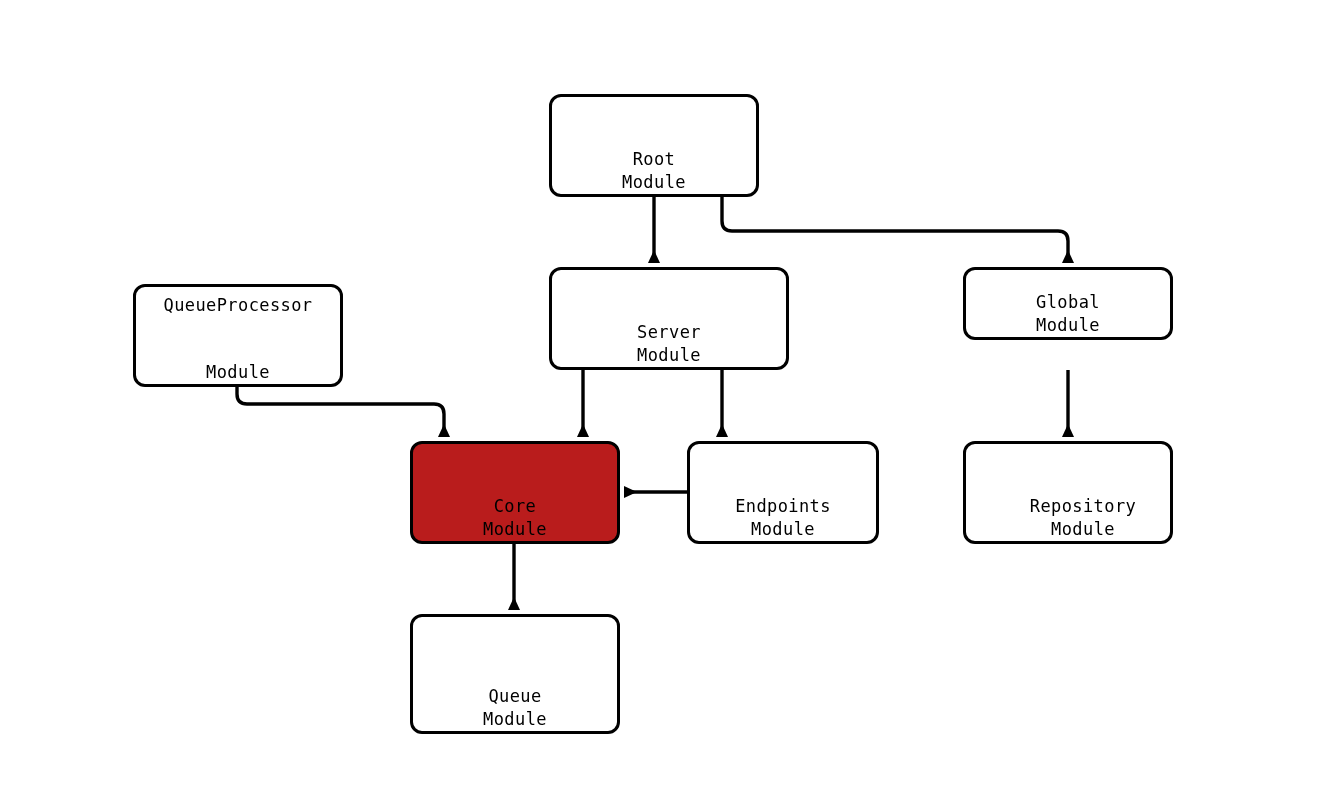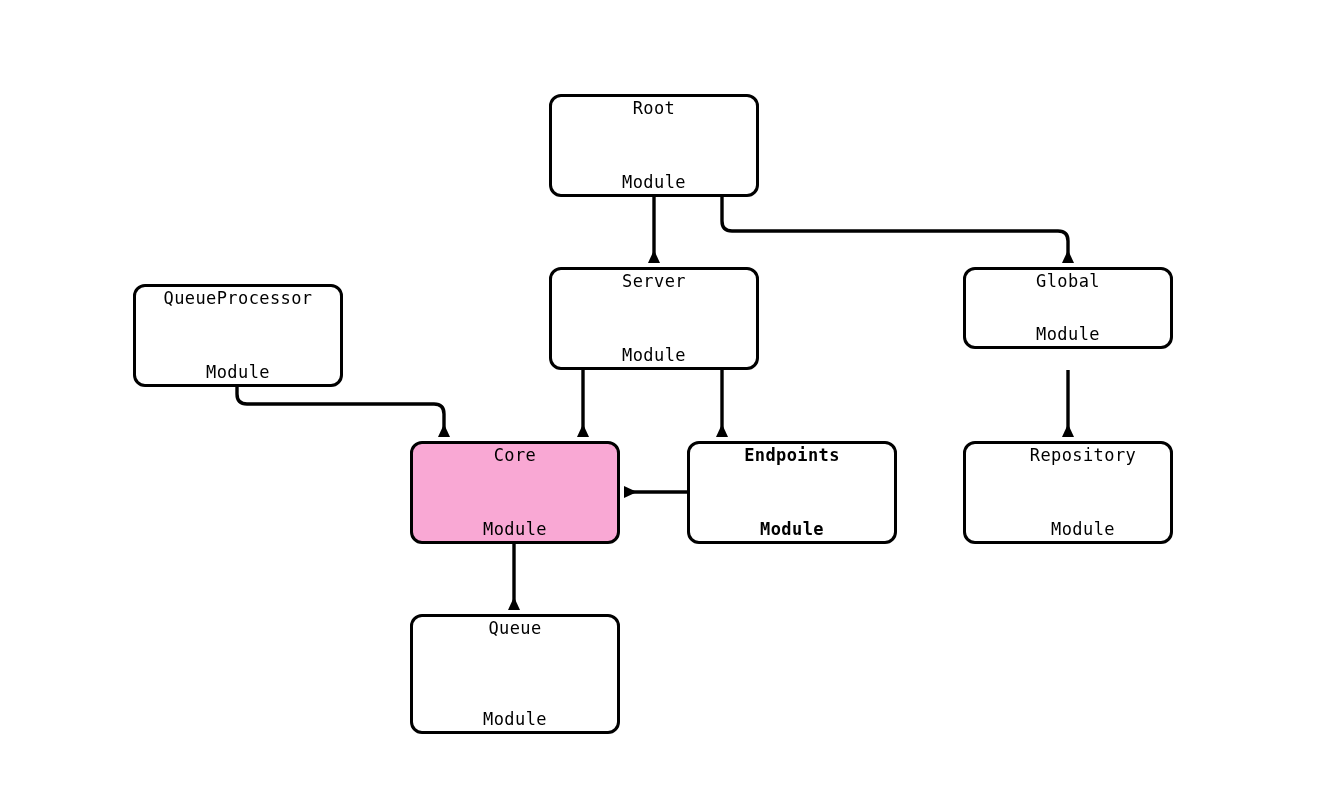--- a/index.html
+++ b/index.html
@@ -25,21 +25,21 @@
   }
   .node {
     position: absolute;
     box-sizing: border-box;
     background: #ffffff;
     border: 3px solid #000000;
     border-radius: 12px;
     display: flex;
     flex-direction: column;
     align-items: center;
-    justify-content: space-between;
+    justify-content: flex-end;
     z-index: 2;
   }
   .node-label {
     font-family: "DejaVu Sans Mono", "Liberation Mono", monospace;
     font-size: 17px;
     line-height: 23px;
     color: #000000;
     text-align: center;
     white-space: pre;
     letter-spacing: 0.4px;
@@ -74,36 +74,36 @@
   <div class="node" style="left: 549px; top: 94px; width: 210px; height: 103px; border-color: rgb(0, 0, 0); background: rgb(255, 255, 255);">
     <div class="node-label">Root</div>
     <div class="node-label">Module</div>
   </div>
 
   <div class="node" style="left: 133px; top: 284px; width: 210px; height: 103px; border-color: rgb(0, 0, 0); background: rgb(255, 255, 255); gap: 44px;">
     <div class="node-label">QueueProcessor</div>
     <div class="node-label">Module</div>
   </div>
 
-  <div class="node" style="left: 549px; top: 267px; width: 210px; height: 103px; border-color: rgb(0, 0, 0); background: rgb(255, 255, 255);">
+  <div class="node" style="left: 549px; top: 267px; width: 240px; height: 103px; border-color: rgb(0, 0, 0); background: rgb(255, 255, 255);">
     <div class="node-label">Server</div>
     <div class="node-label">Module</div>
   </div>
 
-  <div class="node" style="left: 963px; top: 267px; width: 210px; height: 82px; border-color: rgb(0, 0, 0); background: rgb(255, 255, 255); gap: 12px;">
+  <div class="node" style="left: 963px; top: 267px; width: 210px; height: 73px; border-color: rgb(0, 0, 0); background: rgb(255, 255, 255);">
     <div class="node-label">Global</div>
     <div class="node-label">Module</div>
   </div>
 
-  <div class="node" style="left: 410px; top: 441px; width: 210px; height: 103px; border-color: rgb(0, 0, 0); background: #f9a8d4;">
+  <div class="node" style="left: 410px; top: 441px; width: 210px; height: 103px; border-color: rgb(0, 0, 0); background: #b91c1c;">
     <div class="node-label">Core</div>
     <div class="node-label">Module</div>
   </div>
 
-  <div class="node" style="left: 687px; top: 441px; width: 210px; height: 103px; border-color: rgb(0, 0, 0); background: rgb(255, 255, 255); font-weight: bold;">
+  <div class="node" style="left: 687px; top: 441px; width: 192px; height: 103px; border-color: rgb(0, 0, 0); background: rgb(255, 255, 255);">
     <div class="node-label">Endpoints</div>
     <div class="node-label">Module</div>
   </div>
 
   <div class="node" style="left: 963px; top: 441px; width: 210px; height: 103px; border-color: rgb(0, 0, 0); background: rgb(255, 255, 255); padding-left: 30px;">
     <div class="node-label">Repository</div>
     <div class="node-label">Module</div>
   </div>
 
   <div class="node" style="left: 410px; top: 614px; width: 210px; height: 120px; border-color: rgb(0, 0, 0); background: rgb(255, 255, 255);">

